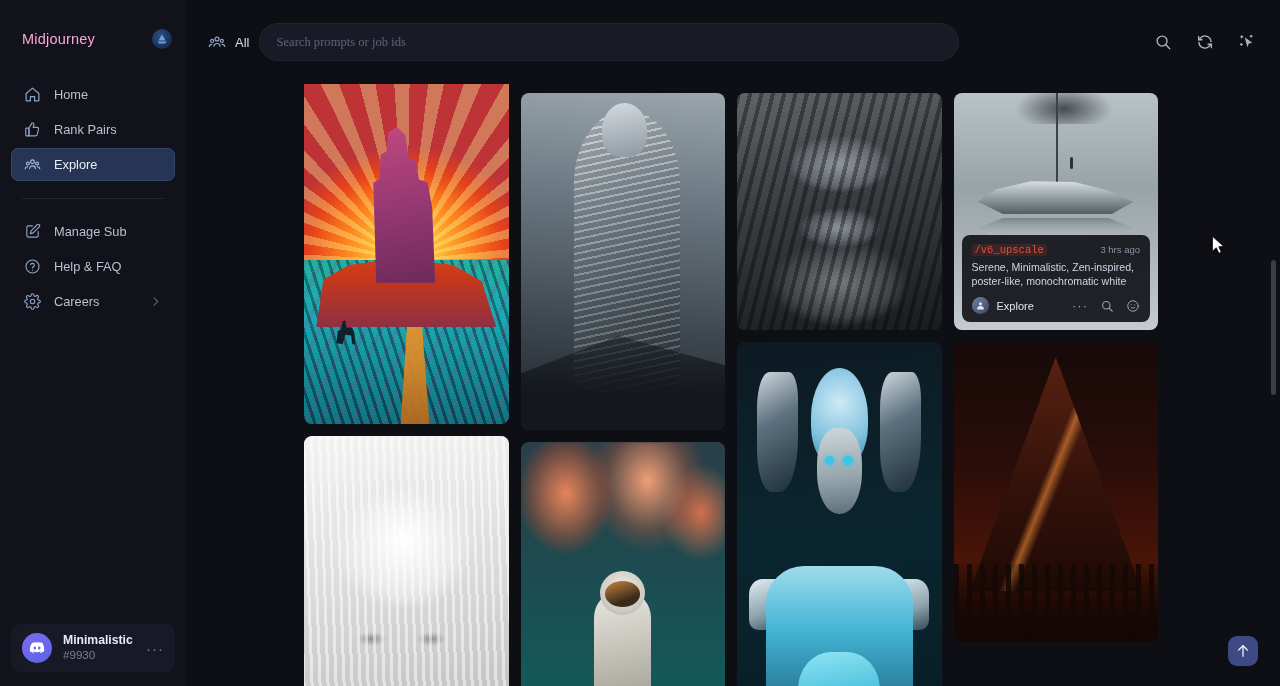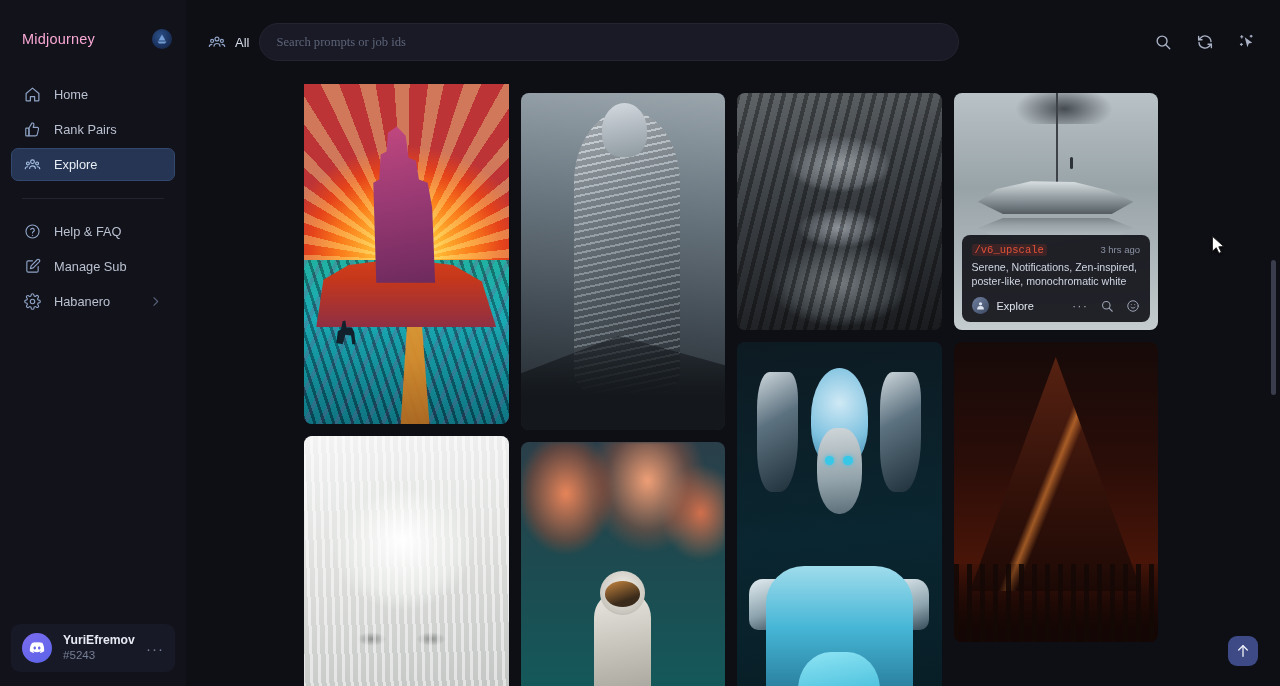--- a/index.html
+++ b/index.html
@@ -463,67 +463,67 @@
         <span>Explore</span>
       </div>
     </nav>
 
     <div class="divider"></div>
 
     <nav class="nav">
       <div class="nav-item">
         <span class="ico">
           <svg viewBox="0 0 24 24" fill="none" stroke="currentColor" stroke-width="1.6" stroke-linecap="round" stroke-linejoin="round">
+              <path d="M12 4H6a2 2 0 0 0-2 2v12a2 2 0 0 0 2 2h12a2 2 0 0 0 2-2v-6"></path>
+              <path d="M18.5 2.5a2.1 2.1 0 0 1 3 3L13 14l-4 1 1-4z"></path>
+            </svg>
+        </span>
+        <span>Manage Sub</span>
+      </div>
+
+      <div class="nav-item">
+        <span class="ico">
+          <svg viewBox="0 0 24 24" fill="none" stroke="currentColor" stroke-width="1.6" stroke-linecap="round" stroke-linejoin="round">
               <circle cx="12" cy="12" r="9.2"></circle>
               <path d="M9.4 9.2a2.7 2.7 0 0 1 5.2.9c0 1.8-2.6 2.1-2.6 4"></path>
               <circle cx="12" cy="17.4" r=".9" fill="currentColor" stroke="none"></circle>
             </svg>
         </span>
         <span>Help &amp; FAQ</span>
-      </div>
-
-      <div class="nav-item">
-        <span class="ico">
-          <svg viewBox="0 0 24 24" fill="none" stroke="currentColor" stroke-width="1.6" stroke-linecap="round" stroke-linejoin="round">
-              <path d="M12 4H6a2 2 0 0 0-2 2v12a2 2 0 0 0 2 2h12a2 2 0 0 0 2-2v-6"></path>
-              <path d="M18.5 2.5a2.1 2.1 0 0 1 3 3L13 14l-4 1 1-4z"></path>
-            </svg>
-        </span>
-        <span>Manage Sub</span>
       </div>
 
 
       <div class="nav-item">
         <span class="ico">
           <svg viewBox="0 0 24 24" fill="none" stroke="currentColor" stroke-width="1.6" stroke-linecap="round" stroke-linejoin="round">
               <circle cx="12" cy="12" r="3.1"></circle>
               <path d="M19.4 15a1.6 1.6 0 0 0 .3 1.8l.1.1a2 2 0 1 1-2.8 2.8l-.1-.1a1.6 1.6 0 0 0-1.8-.3 1.6 1.6 0 0 0-1 1.5V21a2 2 0 1 1-4 0v-.1A1.6 1.6 0 0 0 9 19.4a1.6 1.6 0 0 0-1.8.3l-.1.1a2 2 0 1 1-2.8-2.8l.1-.1a1.6 1.6 0 0 0 .3-1.8 1.6 1.6 0 0 0-1.5-1H3a2 2 0 1 1 0-4h.1A1.6 1.6 0 0 0 4.6 9a1.6 1.6 0 0 0-.3-1.8l-.1-.1a2 2 0 1 1 2.8-2.8l.1.1a1.6 1.6 0 0 0 1.8.3H9a1.6 1.6 0 0 0 1-1.5V3a2 2 0 1 1 4 0v.1a1.6 1.6 0 0 0 1 1.5 1.6 1.6 0 0 0 1.8-.3l.1-.1a2 2 0 1 1 2.8 2.8l-.1.1a1.6 1.6 0 0 0-.3 1.8V9a1.6 1.6 0 0 0 1.5 1H21a2 2 0 1 1 0 4h-.1a1.6 1.6 0 0 0-1.5 1z"></path>
             </svg>
         </span>
-        <span>Habanero</span>
+        <span>Careers</span>
         <span class="chev">
           <svg viewBox="0 0 24 24" fill="none" stroke="currentColor" stroke-width="2" stroke-linecap="round" stroke-linejoin="round">
               <path d="M9 5l7 7-7 7"></path>
             </svg>
         </span>
       </div>
     </nav>
 
     <div class="sidebar-spacer"></div>
 
 
     <div class="user">
       <span class="avatar">
         <svg viewBox="0 0 24 24" fill="currentColor">
             <path d="M19.3 5.3A16 16 0 0 0 15.4 4l-.2.4a12 12 0 0 1 3.4 1.7 13.6 13.6 0 0 0-12.5 0A12 12 0 0 1 9.6 4.4L9.3 4a16 16 0 0 0-3.9 1.3C2.9 9 2.2 12.6 2.5 16.2a16 16 0 0 0 4.9 2.5l.8-1.2a10.4 10.4 0 0 1-1.6-.8l.4-.3a11.6 11.6 0 0 0 10 0l.4.3a10.4 10.4 0 0 1-1.6.8l.8 1.2a16 16 0 0 0 4.9-2.5c.4-4.2-.6-7.8-2.2-10.9zM9 14c-.9 0-1.7-.9-1.7-2s.7-2 1.7-2 1.7.9 1.7 2-.8 2-1.7 2zm6 0c-.9 0-1.7-.9-1.7-2s.7-2 1.7-2 1.7.9 1.7 2-.8 2-1.7 2z"></path>
           </svg>
       </span>
       <span class="user-text">
-        <span class="user-name">YuriEfremov</span>
-        <span class="user-tag">#5243</span>
+        <span class="user-name">Minimalistic</span>
+        <span class="user-tag">#9930</span>
       </span>
       <span class="user-more">···</span>
     </div>
   </aside>
 
   <main class="main">
 
     <div class="grid">
 
       <div class="col c1">
@@ -592,21 +592,21 @@
             <div class="isle"></div>
               <div class="person"></div>
               <div class="isle2"></div>
           </div>
 
           <div class="overlay">
             <div class="ov-top">
               <span class="ov-cmd">/v6_upscale</span>
               <span class="ov-time">3 hrs ago</span>
             </div>
-            <div class="ov-prompt">Serene, Notifications, Zen-inspired, poster-like, monochromatic white</div>
+            <div class="ov-prompt">Serene, Minimalistic, Zen-inspired, poster-like, monochromatic white</div>
             <div class="ov-foot">
               <span class="ov-avatar">
                 <svg viewBox="0 0 24 24" fill="currentColor">
                     <circle cx="12" cy="8.3" r="3.6"></circle>
                     <path d="M4.6 20.5a7.4 7.4 0 0 1 14.8 0z"></path>
                   </svg>
               </span>
               <span class="ov-user">Explore</span>
               <span class="ov-actions">
                 <span class="dots">···</span>

